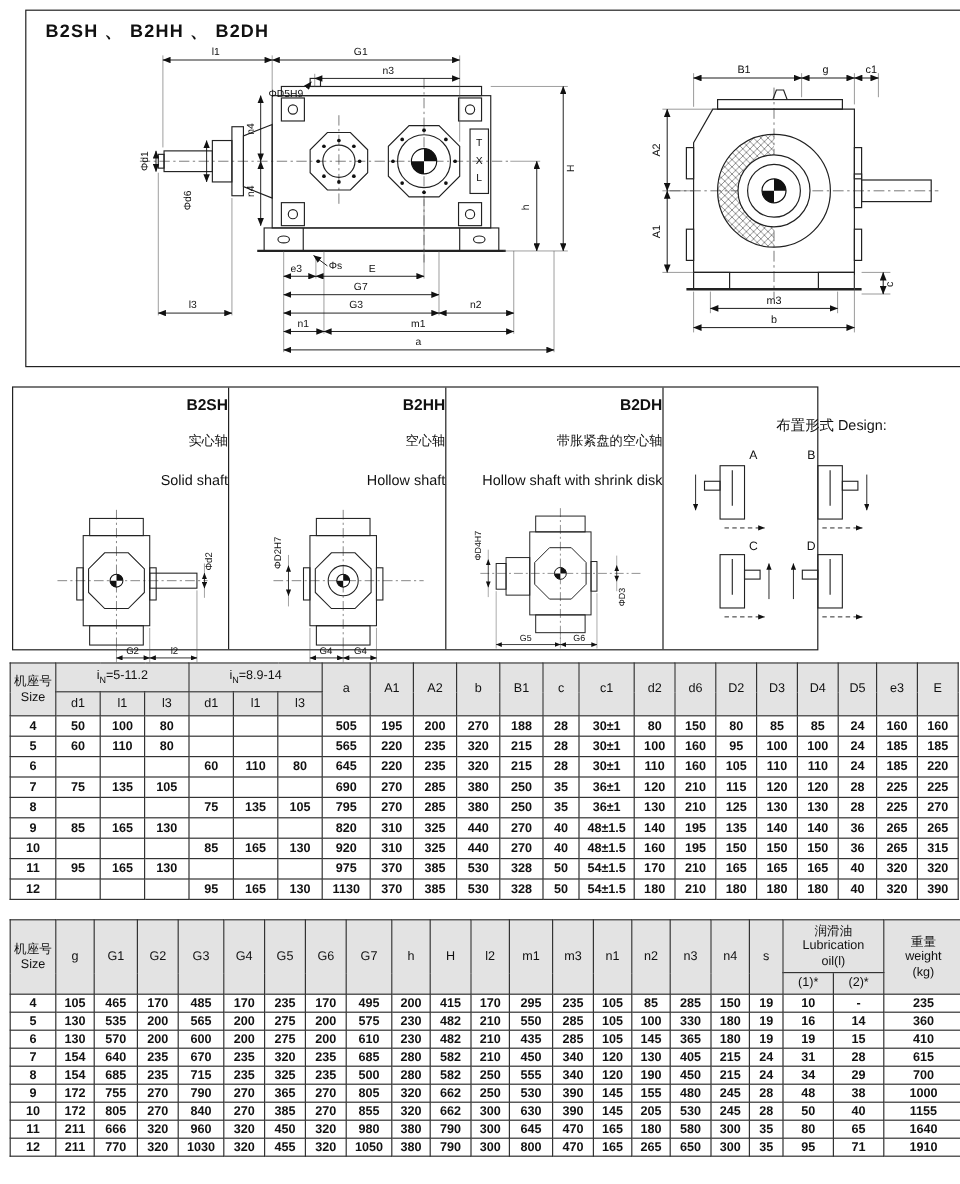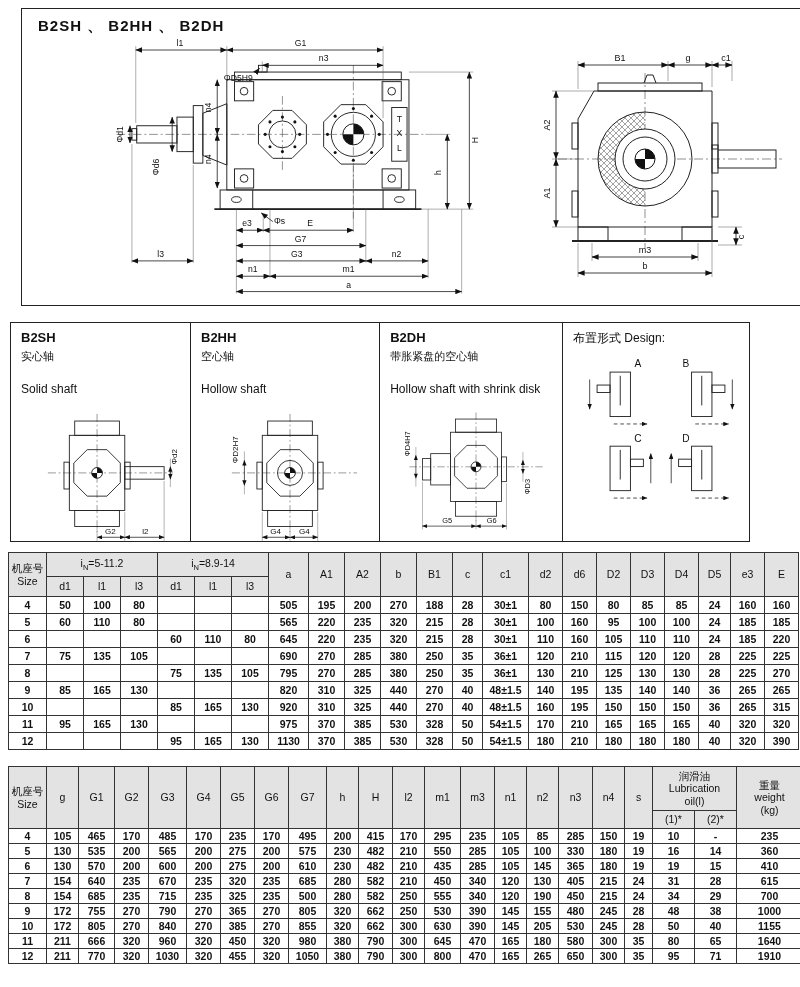--- a/index.html
+++ b/index.html
@@ -2,25 +2,25 @@
 <html><head>
 <meta charset="utf-8">
 <style>
   html,body{margin:0;padding:0;background:#fff;}
   body{width:800px;height:987px;position:relative;font-family:"Liberation Sans",sans-serif;color:#111;overflow:hidden;}
   .box{position:absolute;border:1px solid #222;background:#fff;box-sizing:border-box;}
   #box-top{left:10px;top:8px;width:780px;height:298px;margin-left:11px;}
   #page-title{position:absolute;left:16px;top:8px;font-size:15px;font-weight:bold;letter-spacing:1px;}
   #front-view{position:absolute;left:8px;top:18px;}
   #side-view{position:absolute;left:498px;top:22px;}
-  #box-panels{left:10px;top:322px;width:740px;height:220px;display:flex;}
+  #box-panels{left:10px;top:322px;width:672px;height:220px;display:flex;text-align:right;}
   .panel{position:relative;box-sizing:border-box;border-right:1px solid #222;padding:7px 0 0 10px;}
-  .panel:last-child{border-right:none;}
+  .panel:last-child{border-right:none;margin-top:16px;}
   .p-code{font-size:13px;font-weight:bold;}
-  .p-cn{font-size:11px;margin-top:4px;}
+  .p-cn{font-size:11px;margin-top:15px;}
   .p-en{font-size:12px;margin-top:18px;}
   .p-svg{display:block;margin:0 auto;}
   .tblwrap{position:absolute;left:8px;width:784px;}
   #t1wrap{top:552px;}
   #t2wrap{top:766px;}
   table{border-collapse:collapse;table-layout:fixed;width:100%;}
   th,td{border:1px solid #333;text-align:center;vertical-align:middle;overflow:hidden;white-space:nowrap;}
   th{background:#e3e3e3;font-weight:normal;font-size:10.5px;line-height:1.15;}
   td{font-size:10.5px;font-weight:bold;height:16px;padding:0;}
   #t2wrap td{height:14px;}

